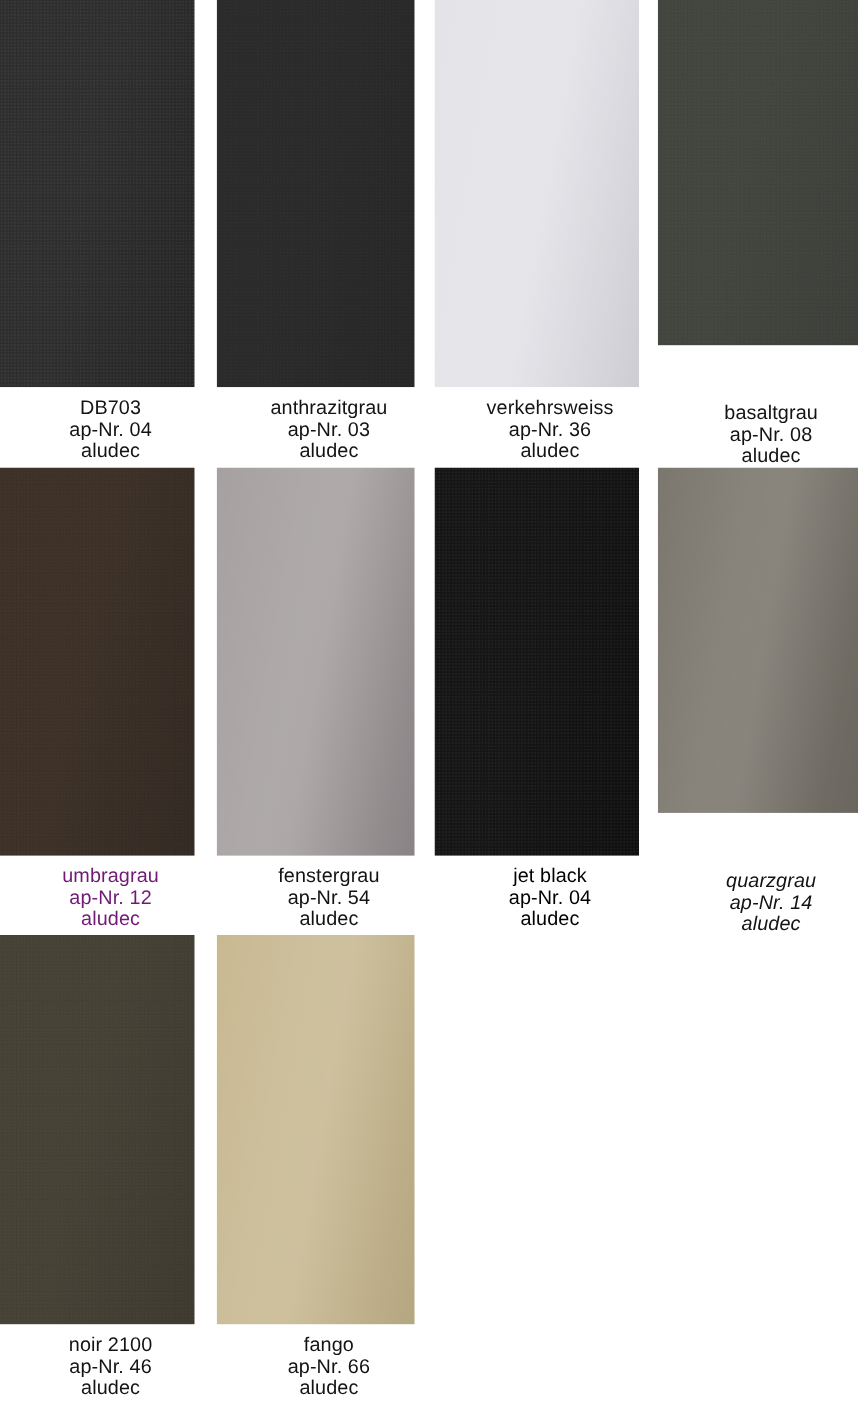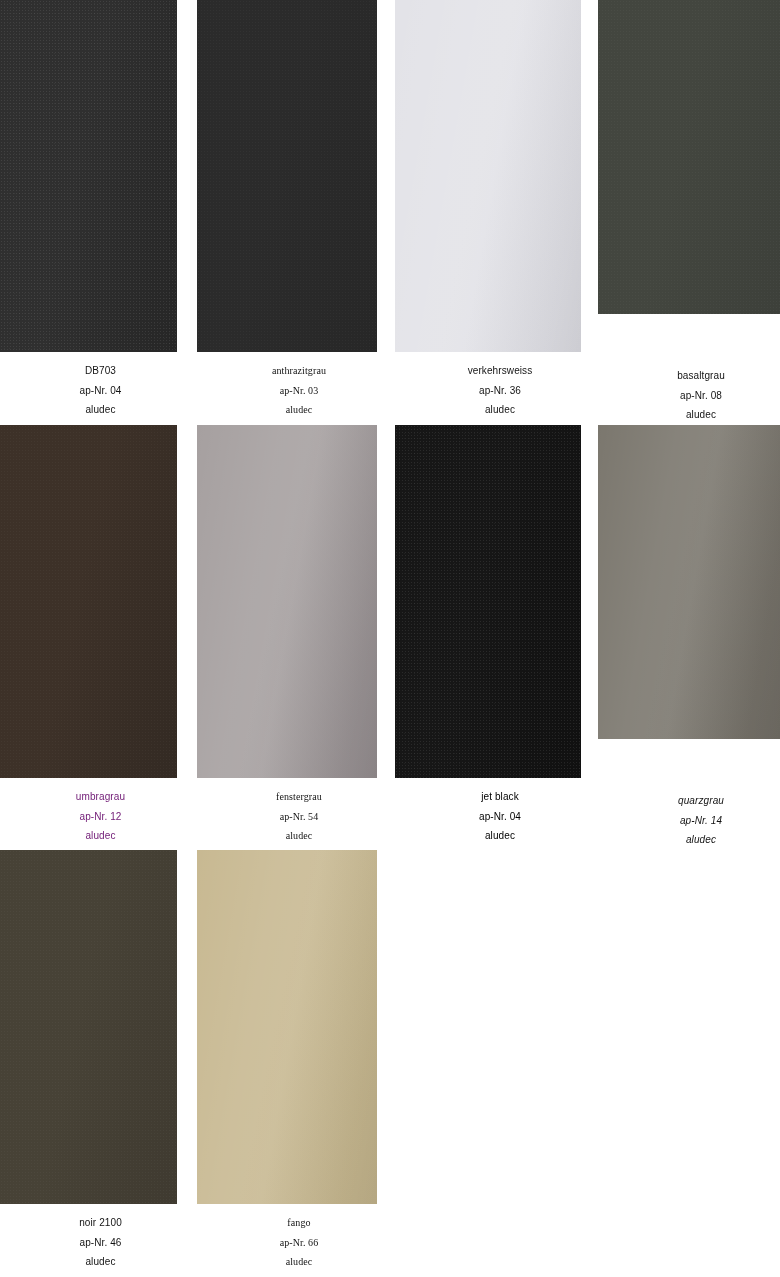--- a/index.html
+++ b/index.html
@@ -40,22 +40,22 @@
   .swatch-cell {
     position: relative;
     box-sizing: border-box;
     display: flex;
     flex-direction: column;
     align-items: stretch;
   }
 
   
   .col-1 { width: 197px; padding-right: 20px; }
-  .col-2 { width: 198px; padding-right: 18px; font-family: Liberation Serif, serif; }
-  .col-3 { width: 203px; padding-right: 17px; align-items: center; }
+  .col-2 { width: 198px; padding-right: 18px; }
+  .col-3 { width: 203px; padding-right: 17px; }
   .col-4 { width: 182px; padding-right: 0px; gap: 43px; }
 
   .chip {
     width: 100%;
     display: block;
     position: relative;
     overflow: hidden;
   }
 
   .row-1 .chip { height: 352px; }
@@ -104,21 +104,21 @@
         rgba(255,255,255,0.09) 34%,
         rgba(255,255,255,0.11) 52%,
         rgba(0,0,0,0.045) 86%,
         rgba(0,0,0,0.07) 100%);
     pointer-events: none;
   }
 
   .caption {
     padding-top: 9px;
     text-align: center;
-    font-size: 10px;
+    font-size: 18px;
     line-height: 19.7px;
     color: #131313;
     letter-spacing: 0.1px;
     margin-left: 24px;
   }
 
   .caption .line {
     display: block;
     white-space: nowrap;
   }

